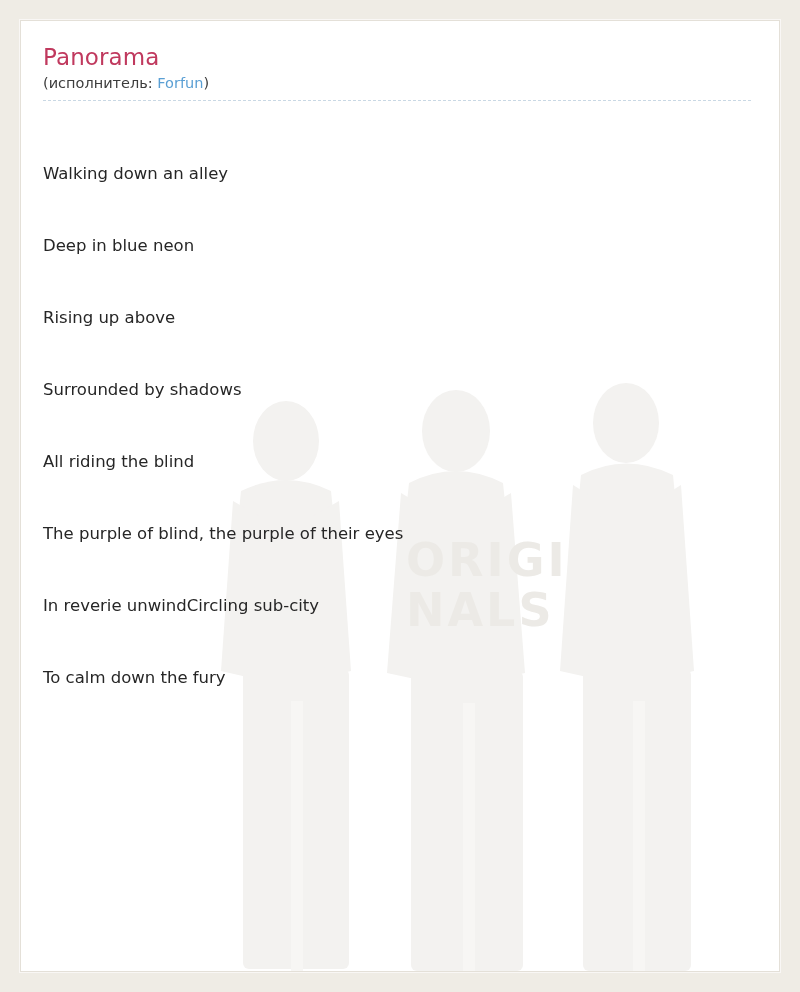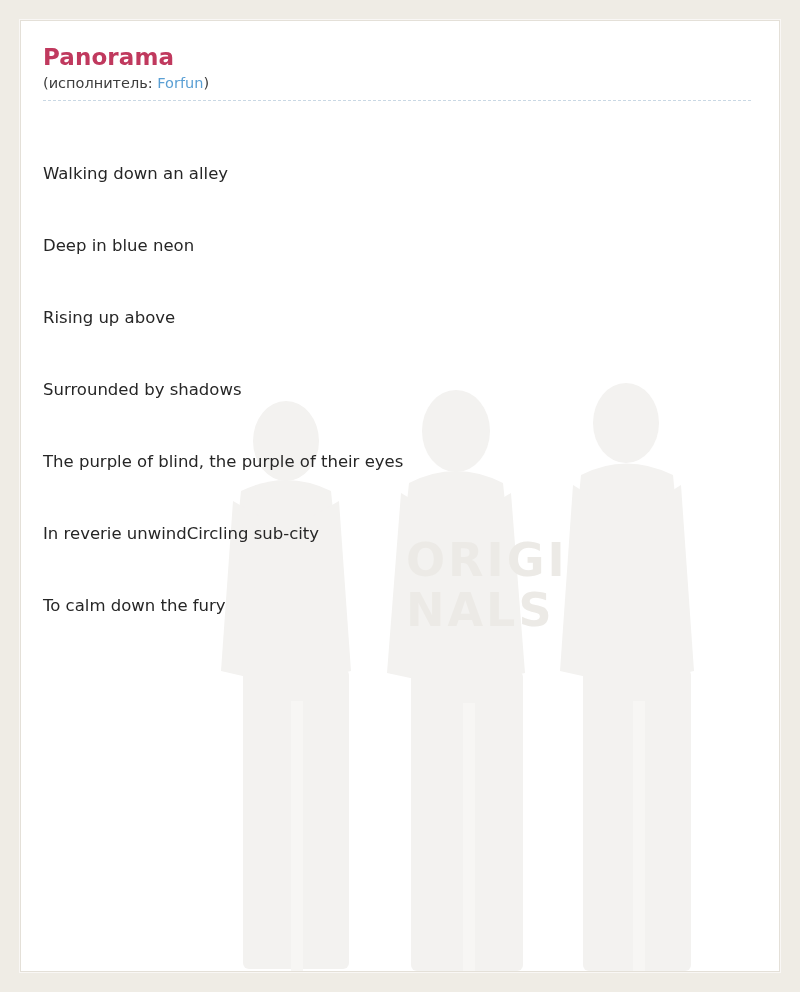--- a/index.html
+++ b/index.html
@@ -40,21 +40,21 @@
     bottom: 0;
   }
   .content {
     position: relative;
     padding: 22px 28px 0 22px;
   }
   .song-title {
     color: #c0395e;
     font-size: 23px;
     line-height: 28px;
-    font-weight: bold;
+    font-weight: normal;
     margin: 0 0 4px 0;
     letter-spacing: 0.1px;
   }
   .artist-line {
     font-size: 14.5px;
     color: #3c3c3c;
     padding-bottom: 9px;
     border-bottom: 1px dashed #c9d8e4;
     margin-bottom: 13px;
   }
@@ -112,20 +112,21 @@
   <div class="content">
     <h1 class="song-title">Panorama</h1>
 
     <div class="artist-line"><span>(исполнитель: </span><a class="artist-link" href="#">Forfun</a><span>)</span></div>
 
     <div class="lyrics">
       <div class="line">Walking down an alley</div>
       <div class="line">Deep in blue neon</div>
       <div class="line">Rising up above</div>
       <div class="line">Surrounded by shadows</div>
+      <div class="line">All riding the blind</div>
       <div class="line">The purple of blind, the purple of their eyes</div>
       <div class="line">In reverie unwindCircling sub-city</div>
       <div class="line">To calm down the fury</div>
       
       
       
       
       
       
       

